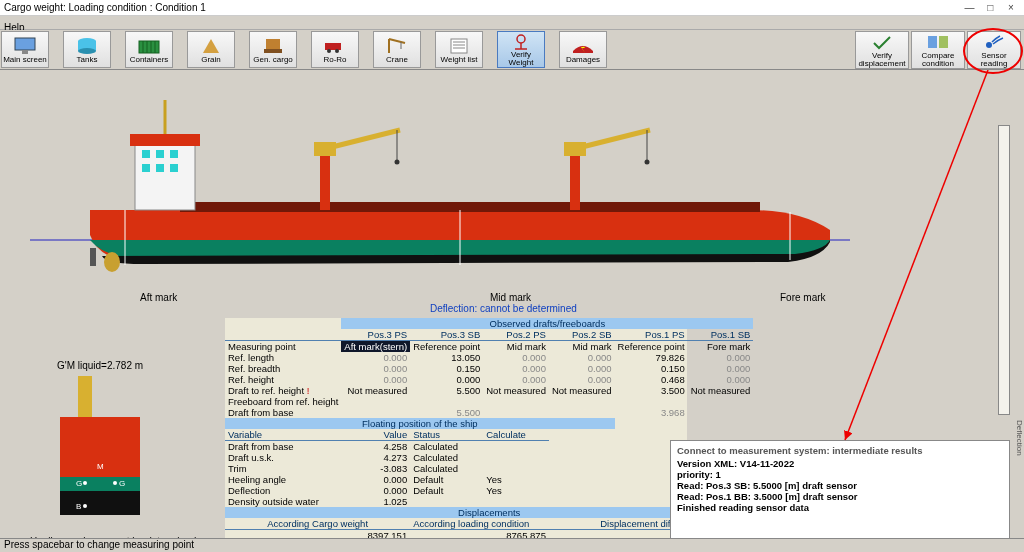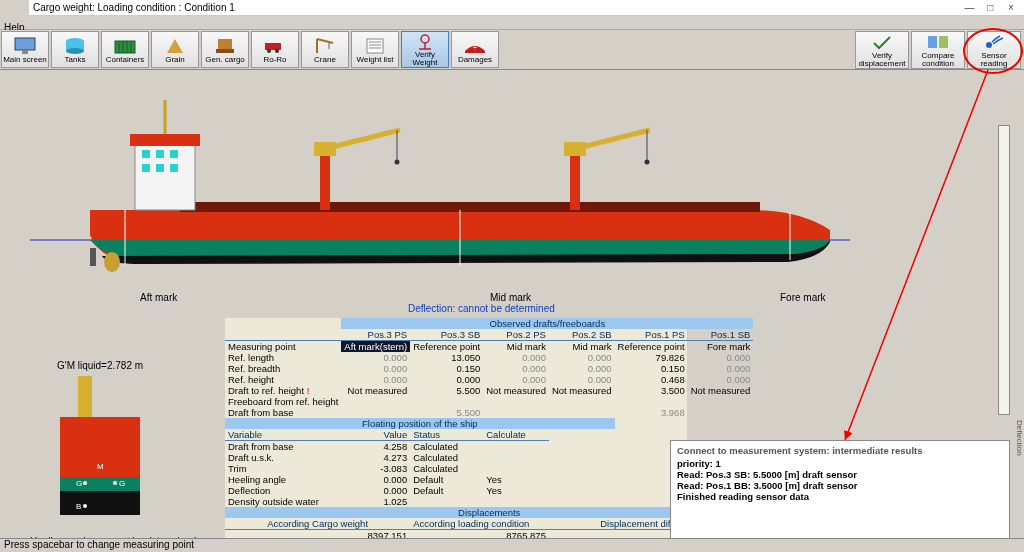--- a/index.html
+++ b/index.html
@@ -1,31 +1,31 @@
 <!DOCTYPE html>
 <html><head>
 <meta charset="utf-8">
 <style>
   * { box-sizing: border-box; font-family: "Segoe UI", Tahoma, sans-serif; }
   body { margin:0; background:#d4d0c8; color:#000; font-size:10px; width:1024px; height:552px; overflow:hidden; position:relative; }
-  .titlebar { height:16px; background:#fff; display:flex; align-items:center; padding:0 4px; font-size:10px; border-bottom:1px solid #ccc;margin-left:29px;}
+  .titlebar { height:16px; background:#fff; display:flex; align-items:center; padding:0 4px; font-size:10px; border-bottom:1px solid #ccc;}
   .titlebar .title { flex:1; }
   .titlebar .win-btns span { display:inline-block; width:18px; height:12px; text-align:center; line-height:12px; color:#444; cursor:default; }
   .menubar { height:14px; padding:6px 4px; font-size:10px; background:#d4d0c8; border-bottom:1px solid #aaa;}
-  .toolbar { height:40px; background:#d4d0c8; display:flex; align-items:stretch; border-bottom:1px solid #888; position:relative; }
+  .toolbar { height:40px; background:#d4d0c8; display:flex; align-items:stretch; border-bottom:1px solid #888; position:relative;gap:12px; }
   .tool-btn { width:48px; border:1px solid #999; margin:1px; background:linear-gradient(#f8f8f8,#e0e0e0); display:flex; flex-direction:column; align-items:center; justify-content:center; font-size:8px; line-height:1; cursor:pointer; text-align:center; }
   .tool-btn .icon { width:28px; height:20px; display:flex; align-items:center; justify-content:center; }
   .tool-btn.active { background:linear-gradient(#d0e4f5,#a8c8e8); border-color:#4a7ac0; }
   .right-tools { position:absolute; right:2px; top:0; display:flex;margin-left:20px; }
   .right-tools .tool-btn { width:54px; }
   .highlight-ring { position:absolute; right:1px; top:-2px; width:60px; height:46px; border:2px solid #e00; border-radius:50%; pointer-events:none; z-index:5;}
   .canvas-area { position:relative; height:482px; background:#d4d0c8; }
   svg.ship { position:absolute; left:30px; top:20px; }
   .mark-label { position:absolute; font-size:10px; }
-  .deflection-note { position:absolute; left:408px; top:233px; font-size:10px; color:#1040c0; }
+  .deflection-note { position:absolute; left:430px; top:233px; font-size:10px; color:#1040c0; }
   .gm-mini { position:absolute; left:30px; top:290px; width:140px; }
   .gm-label { font-size:10px; text-align:center; margin-bottom:0;}
   .hb-note { position:absolute; left:30px; top:466px; font-size:10px; }
   .data-panel { position:absolute; left:225px; top:248px; width:462px; background:#ece9d8; font-size:9.5px; }
   .data-panel table { border-collapse:collapse; width:100%; }
   .data-panel th, .data-panel td { padding:0 3px; font-size:9.5px; white-space:nowrap; }
   .section-head { background:#9cc8f0; color:#003060; font-weight:normal; }
   .section-head2 { background:#e8e090; }
   .hdr-row td { color:#003060; border-bottom:1px solid #5080b0; }
   td.num { text-align:right; font-family:inherit; }
@@ -398,20 +398,21 @@
       <tr>
             <td colspan="3" class="section-head2" style="text-align:center">Correction weight</td>
           </tr>
 
     </tbody>
       </table>
   </div>
 
   <div class="popup">
     <div class="phead">Connect to measurement system: intermediate results</div>
+    <div style="font-weight:bold">Version XML: V14-11-2022</div>
     <div style="font-weight:bold">priority: 1</div>
     <div style="font-weight:bold">Read: Pos.3 SB:    5.5000 [m] draft sensor</div>
     <div style="font-weight:bold">Read: Pos.1 BB:    3.5000 [m] draft sensor</div>
     <div style="font-weight:bold">Finished reading sensor data</div>
   </div>
 
   <svg class="arrow-line" style="left:0;top:0" width="1024" height="480">
     <defs>
         <marker id="ah" markerWidth="8" markerHeight="8" refX="6" refY="3" orient="auto">
           <path d="M0,0 L6,3 L0,6 Z" fill="#e00"></path>

